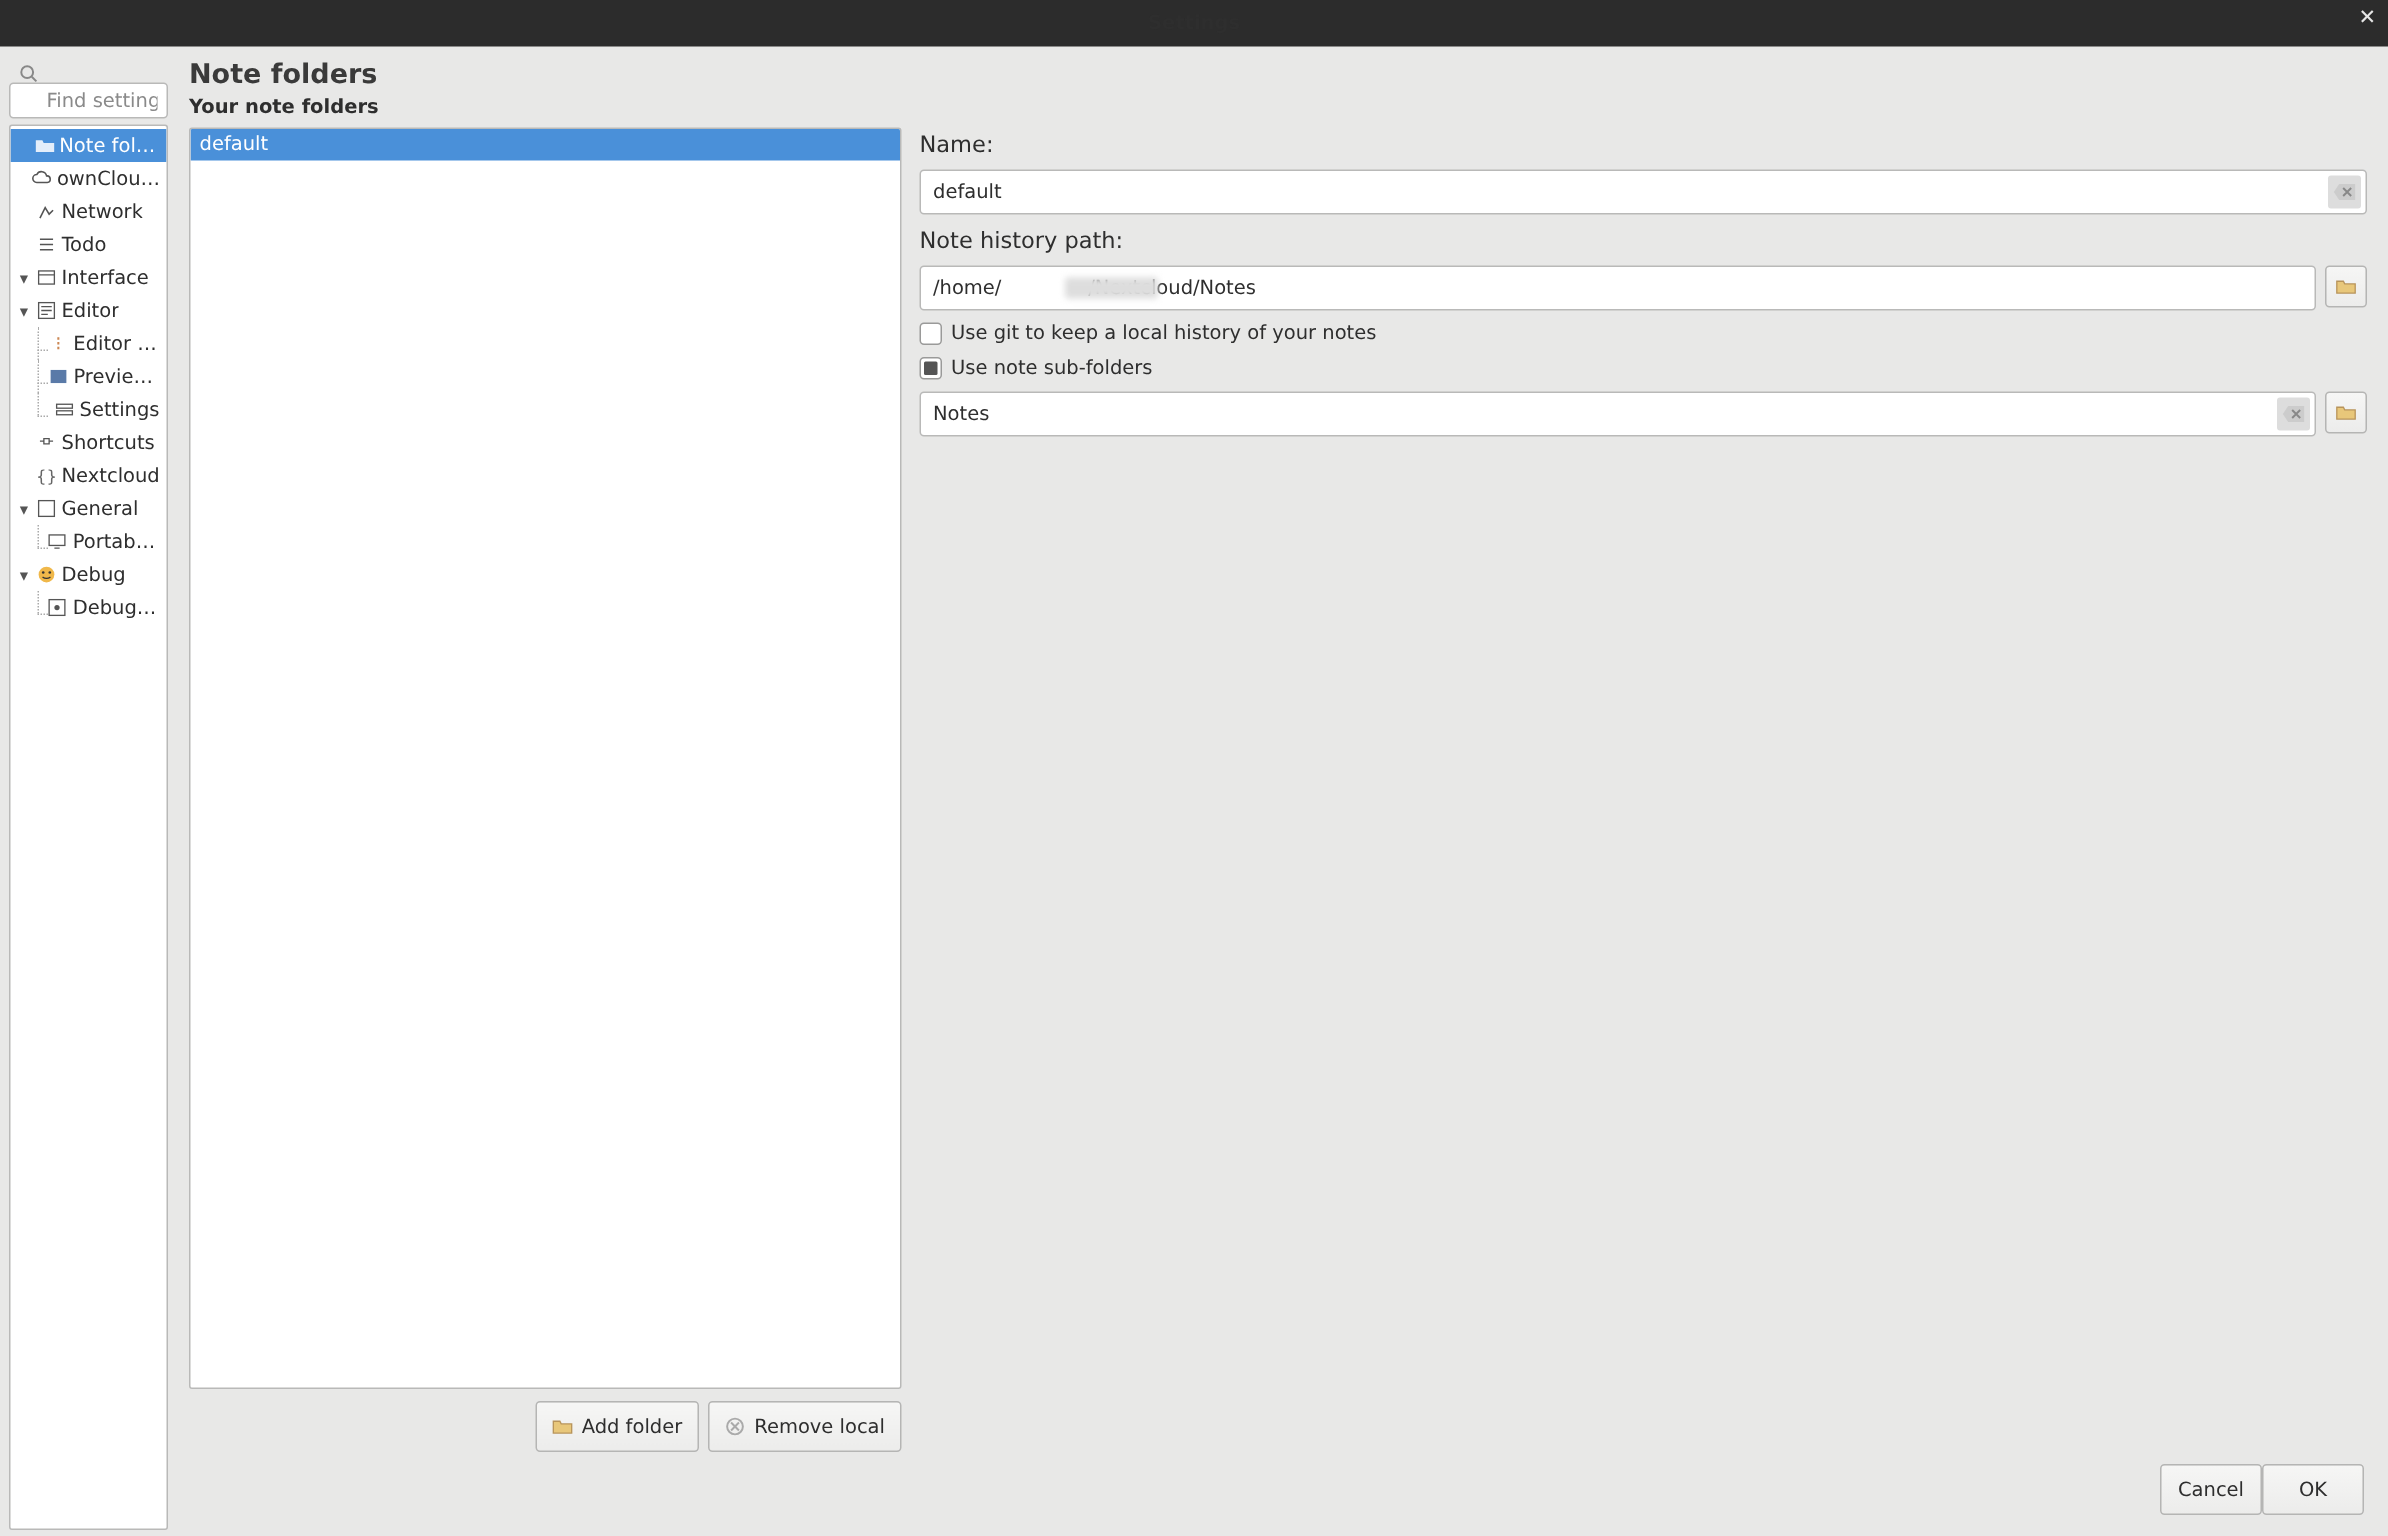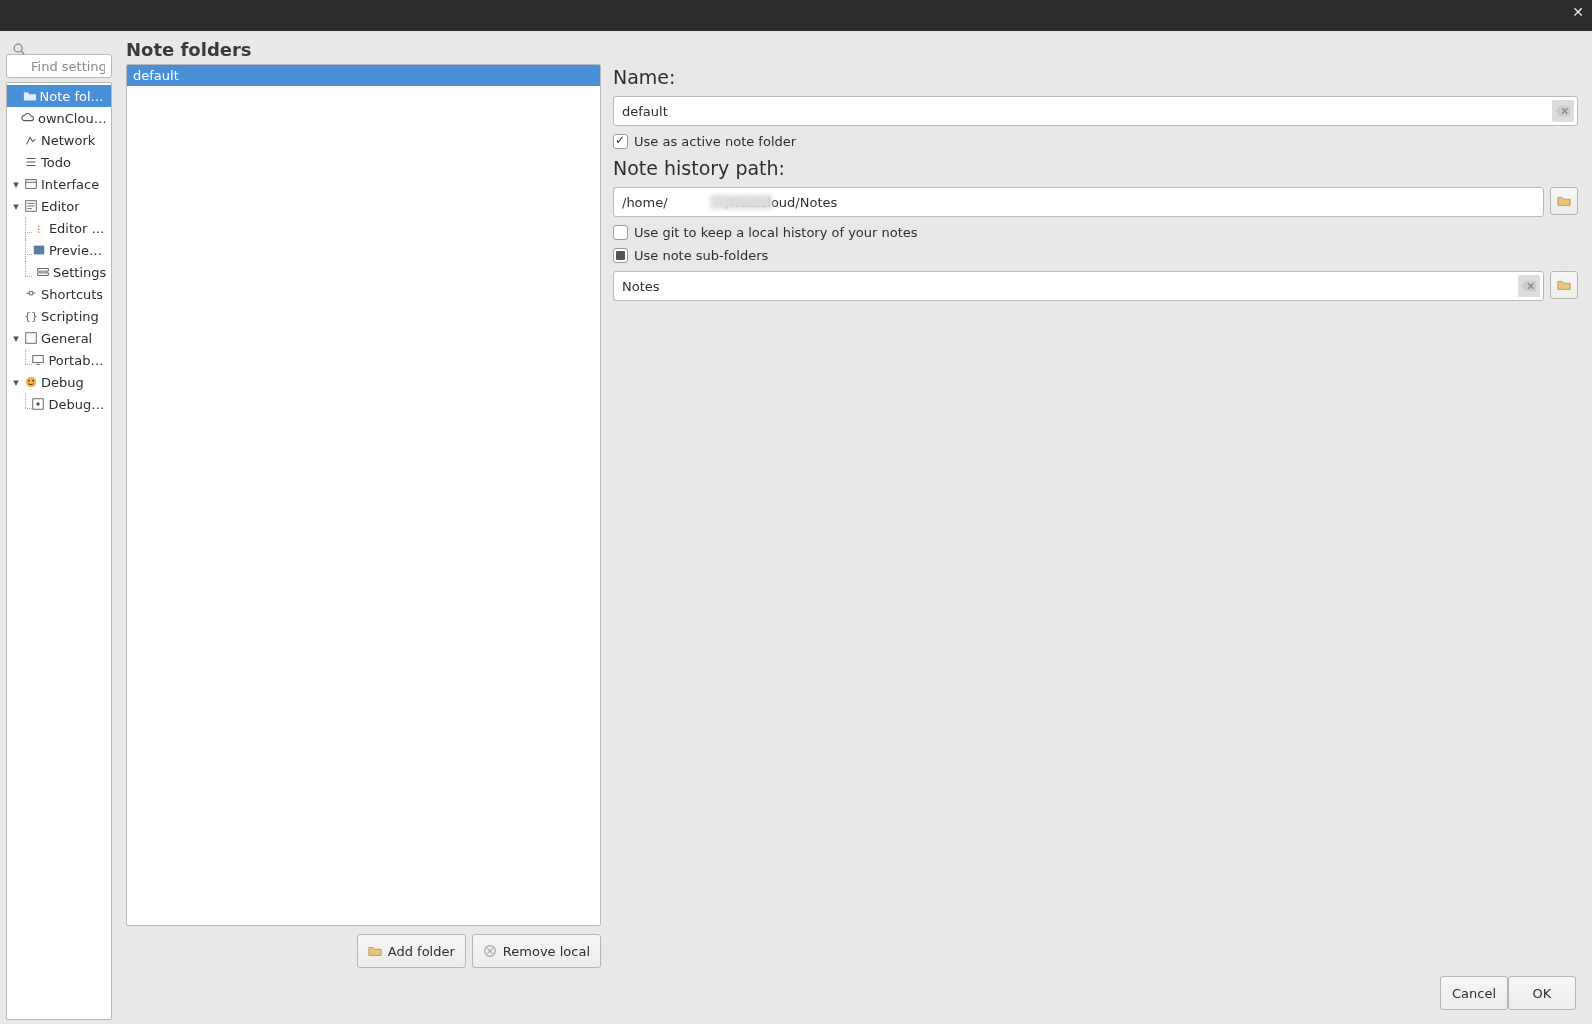--- a/index.html
+++ b/index.html
@@ -31,21 +31,21 @@
 .main-h2{font-weight:600;padding:0 8px 6px 8px}
 .cols{flex:1;display:flex;gap:12px;padding:0 8px;min-height:0}
 .col-left{width:475px;display:flex;flex-direction:column}
 .list{flex:1;border:1px solid #b9b9b8;background:#fff;border-radius:2px;overflow:auto}
 .list-item{background:#4a90d9;color:#fff;padding:3px 6px;cursor:pointer}
 .btnrow{display:flex;justify-content:flex-end;gap:6px;padding:8px 0 0}
 .btn{height:28px;border:1px solid #b5b5b4;border-radius:3px;background:linear-gradient(#f6f6f5,#ececeb);padding:16px 10px;display:inline-flex;align-items:center;gap:6px;cursor:pointer;font-size:13px;color:#2e2e2e}
 .btn.gray{color:#8a8a8a}
 .btn.icon-only{width:28px;padding:0;justify-content:center}
 .col-right{flex:1;display:flex;flex-direction:column;gap:8px;padding-top:2px}
-.field-label{font-size:19px}
+.field-label{font-size:15px}
 .textfield{position:relative;display:flex;align-items:center}
 .textfield input{width:100%;height:30px;border:1px solid #b9b9b8;border-radius:3px;background:#fff;padding:0 34px 0 8px;font-size:13px}
 .textfield .clear{position:absolute;right:4px;top:4px;width:22px;height:22px;border-radius:2px;background:#ddd;display:flex;align-items:center;justify-content:center;cursor:pointer}
 .path-row{display:flex;gap:6px;align-items:stretch}
 .path-input-wrap{flex:1;position:relative}
 .path-input-wrap input{width:100%;height:30px;border:1px solid #b9b9b8;border-radius:3px;background:#fff;padding:0 8px;font-size:13px}
 .blur-span{position:absolute;left:97px;top:8px;height:14px;width:62px;background:#ddd;filter:blur(2px);border-radius:2px}
 .check{display:flex;align-items:center;gap:6px}
 .check input{width:15px;height:15px;border:1px solid #9a9a99;border-radius:3px;appearance:none;position:relative;background:#fff;cursor:pointer}
 .check input:checked{background:#fff}
@@ -160,21 +160,21 @@
         <span class="ico">
             <svg width="14" height="14" viewBox="0 0 16 16">
               <path d="M3 7h3M10 7h3M6 5h4v4H6z" stroke="#555" fill="none"></path>
             </svg>
           </span>
         <span class="lbl">Shortcuts</span>
       </div>
       <div class="node">
         <span class="twisty spacer"></span>
         <span class="ico" style="color:#666;font-size:11px">{}</span>
-        <span class="lbl">Scripting</span>
+        <span class="lbl">Nextcloud</span>
       </div>
       <div class="node">
         <span class="twisty">▾</span>
         <span class="ico">
             <svg width="14" height="14" viewBox="0 0 16 16">
               <rect x="2" y="2" width="12" height="12" fill="none" stroke="#555"></rect>
             </svg>
           </span>
         <span class="lbl">General</span>
       </div>
@@ -208,20 +208,21 @@
               <circle cx="8" cy="8" r="2" fill="#555"></circle>
             </svg>
           </span>
         <span class="lbl">Debug options</span>
       </div>
     </div>
   </div>
 
   <div class="main">
     <div class="main-h1">Note folders</div>
+    <div class="main-h2">Your note folders</div>
     <div class="cols">
       <div class="col-left">
         <div class="list">
           <div class="list-item">default</div>
         </div>
         <div class="btnrow">
           <button class="btn">
             <span class="ico">
                 <svg width="14" height="14" viewBox="0 0 16 16">
                   <path d="M1 4h5l1 2h8v7H1z" fill="#e8c77a" stroke="#b8945a"></path>
@@ -246,24 +247,20 @@
         <div class="field-label">Name:</div>
         <div class="textfield">
           <input type="text" value="default" style="">
           <span class="clear">
               <svg width="16" height="14" viewBox="0 0 18 14">
                 <path d="M5 1h12v12H5L1 7z" fill="#ccc"></path>
                 <path d="M8 4l6 6M14 4l-6 6" stroke="#888" stroke-width="1.5"></path>
               </svg>
             </span>
         </div>
-        <label class="check">
-          <input type="checkbox" checked="" style="">
-          <span>Use as active note folder</span>
-        </label>
         <div class="field-label">Note history path:</div>
         <div class="path-row">
           <div class="path-input-wrap">
             <input id="path-input" type="text" value="/home/              /Nextcloud/Notes" style="">
             <span class="blur-span"></span>
           </div>
           <button class="btn icon-only">
             <span class="ico">
                 <svg width="14" height="14" viewBox="0 0 16 16">
                   <path d="M1 4h5l1 2h8v7H1z" fill="#e8c77a" stroke="#b8945a"></path>

